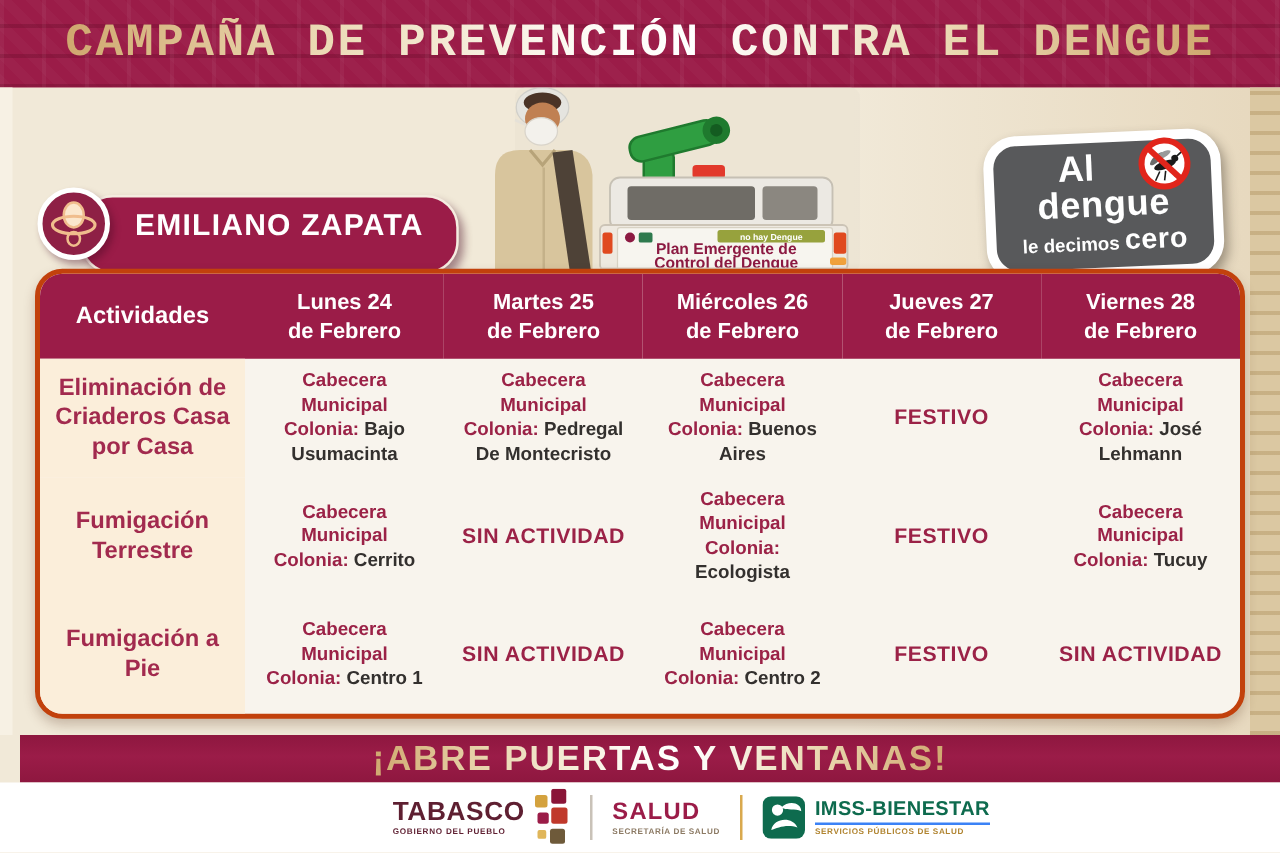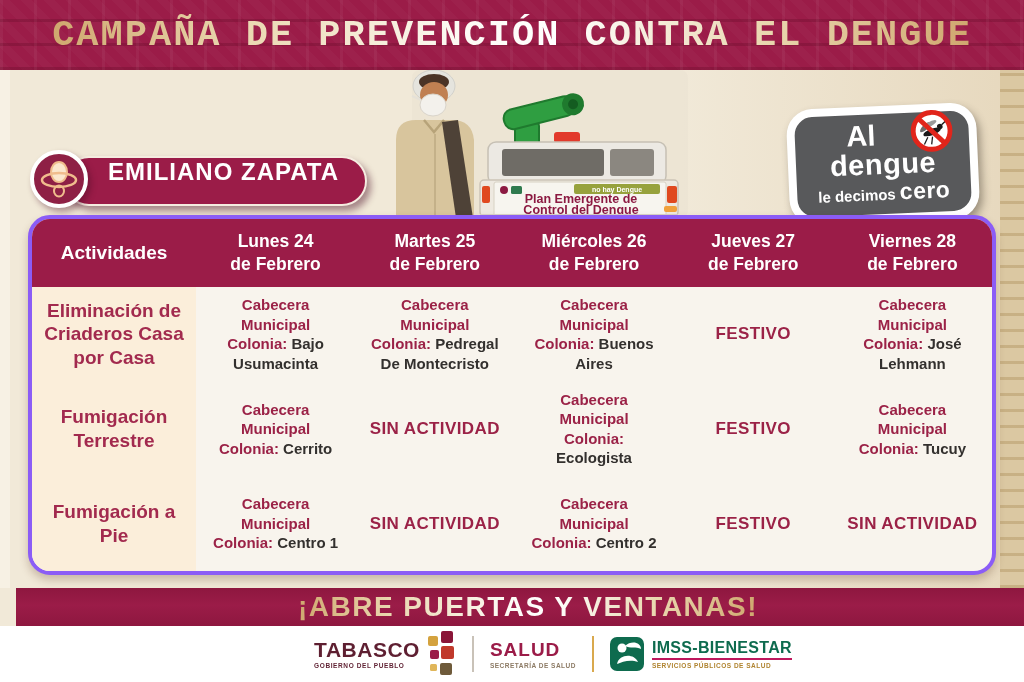--- a/index.html
+++ b/index.html
@@ -28,23 +28,23 @@
     background:linear-gradient(90deg, rgba(205,175,125,0) 0%, rgba(205,175,125,.28) 100%); }
   .edge-right { position:absolute; right:0; top:70px; width:24px; height:518px; z-index:0;
     background-color:#dbc8a2;
     background-image:repeating-linear-gradient(0deg, rgba(150,115,55,.28) 0 3px, transparent 3px 16px); }
   .edge-left { position:absolute; left:0; top:70px; width:10px; height:518px; z-index:0; background:#f7f1e4; }
   
   .photo { position:absolute; left:376px; top:70px; width:312px; height:148px; z-index:1; }
   
   .ez-badge { position:absolute; left:30px; top:150px; z-index:3; height:58px; }
   .ez-pill {
-    position:absolute; left:34px; top:6px; height:46px; padding:0 26px 0 42px;
+    position:absolute; left:34px; top:6px; height:46px; padding:0 26px 13px 42px;
     background:#9b1c48; border:2px solid #f5ece0; border-radius:26px;
-    display:flex; 
+    display:flex; align-items:center;
     box-shadow:4px 5px 7px rgba(70,10,35,.45);
   }
   .ez-pill span { color:#ffffff; font-size:24px; font-weight:bold; letter-spacing:1px; white-space:nowrap; }
   .ez-circle {
     position:absolute; left:0; top:0; width:58px; height:58px; border-radius:50%;
     background:#8e2045; border:4px solid #ffffff; box-sizing:border-box;
     display:flex; align-items:center; justify-content:center;
     box-shadow:3px 4px 6px rgba(70,10,35,.4);
   }
   
@@ -59,21 +59,21 @@
     padding:8px 6px 9px 6px; text-align:center; color:#ffffff; position:relative;
   }
   .slogan-l1 { font-size:29px; font-weight:bold; line-height:.95; margin-right:42px; }
   .slogan-l2 { font-size:29px; font-weight:bold; line-height:1.0; letter-spacing:.5px; }
   .slogan-l3 { font-size:15px; font-weight:bold; line-height:1.1; margin-top:1px; }
   .slogan-l3 .cero { font-size:23px; letter-spacing:.5px; }
   .no-mosquito { position:absolute; right:14px; top:-4px; width:46px; height:46px; }
   
   .schedule {
     position:absolute; left:28px; top:215px; width:968px; height:360px; z-index:4;
-    border:4px solid #8b5cf6; border-radius:22px; overflow:hidden; box-sizing:border-box;
+    border:4px solid #c2410c; border-radius:22px; overflow:hidden; box-sizing:border-box;
     background:#f8f4ed; box-shadow:0 5px 9px rgba(80,40,20,.25);
     display:grid; grid-template-columns:164px repeat(5, 1fr); grid-template-rows:68px 1fr 1fr 1fr;
   }
   .hcell { background:#9b1c48; color:#ffffff; display:flex; flex-direction:column;
     align-items:center; justify-content:center; font-weight:bold; font-size:17.5px; line-height:1.3; }
   .hcell .solo { font-size:19px; }
   .hcell span:empty { display:none; }
   .acell { background:#fbeeda; color:#a22a4e; font-weight:bold; font-size:19px;
     display:flex; align-items:center; justify-content:center; text-align:center;
     line-height:1.25; padding:0 12px; }
@@ -96,21 +96,21 @@
     position:absolute; left:0; top:626px; width:1024px; height:56px; z-index:5;
     background:#ffffff; display:flex; align-items:center; justify-content:center; gap:16px;padding-left:41px;
   }
   .logo-block { display:flex; align-items:center; gap:8px; }
   .stack { display:flex; flex-direction:column; align-items:flex-start; }
   .tabasco-name { font-size:21px; font-weight:bold; color:#5e1f31; letter-spacing:.5px; line-height:1; }
   .tabasco-sub { font-size:6.5px; font-weight:bold; color:#5e1f31; letter-spacing:.6px; margin-top:2px; }
   .salud-name { font-size:19px; font-weight:bold; color:#9b1c48; letter-spacing:1px; line-height:1; }
   .salud-sub { font-size:6.5px; font-weight:bold; color:#8c7a64; letter-spacing:.5px; margin-top:3px; }
   .imss-name { font-size:16px; font-weight:bold; color:#0e6b4e; letter-spacing:.3px; line-height:1;
-    border-bottom:2px solid #be185d; padding-bottom:2px;text-align:right; }
+    border-bottom:2px solid #3b82f6; padding-bottom:2px;text-align:right; }
   .imss-sub { font-size:6.5px; font-weight:bold; color:#b08430; letter-spacing:.5px; margin-top:2px; }
   .vdiv { width:2px; height:36px; background:#c9c2b8; }
   .vdiv.gold { background:#d9a94e; }
 </style>
 </head>
 <body>
 
 <div class="poster">
 
   <div class="top-banner">

